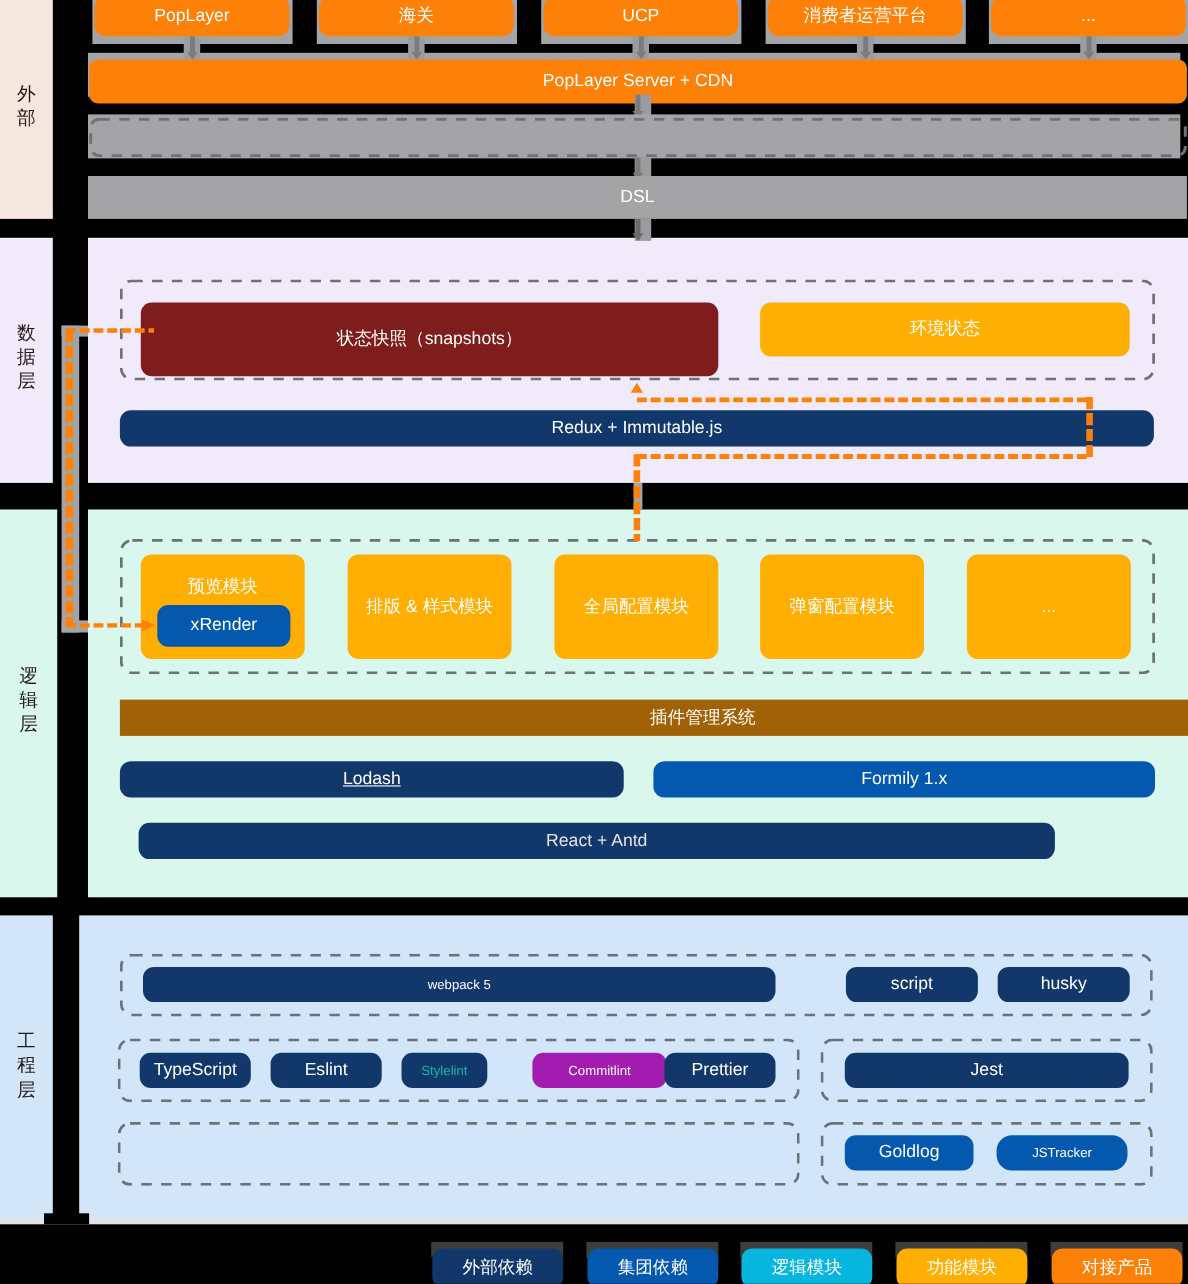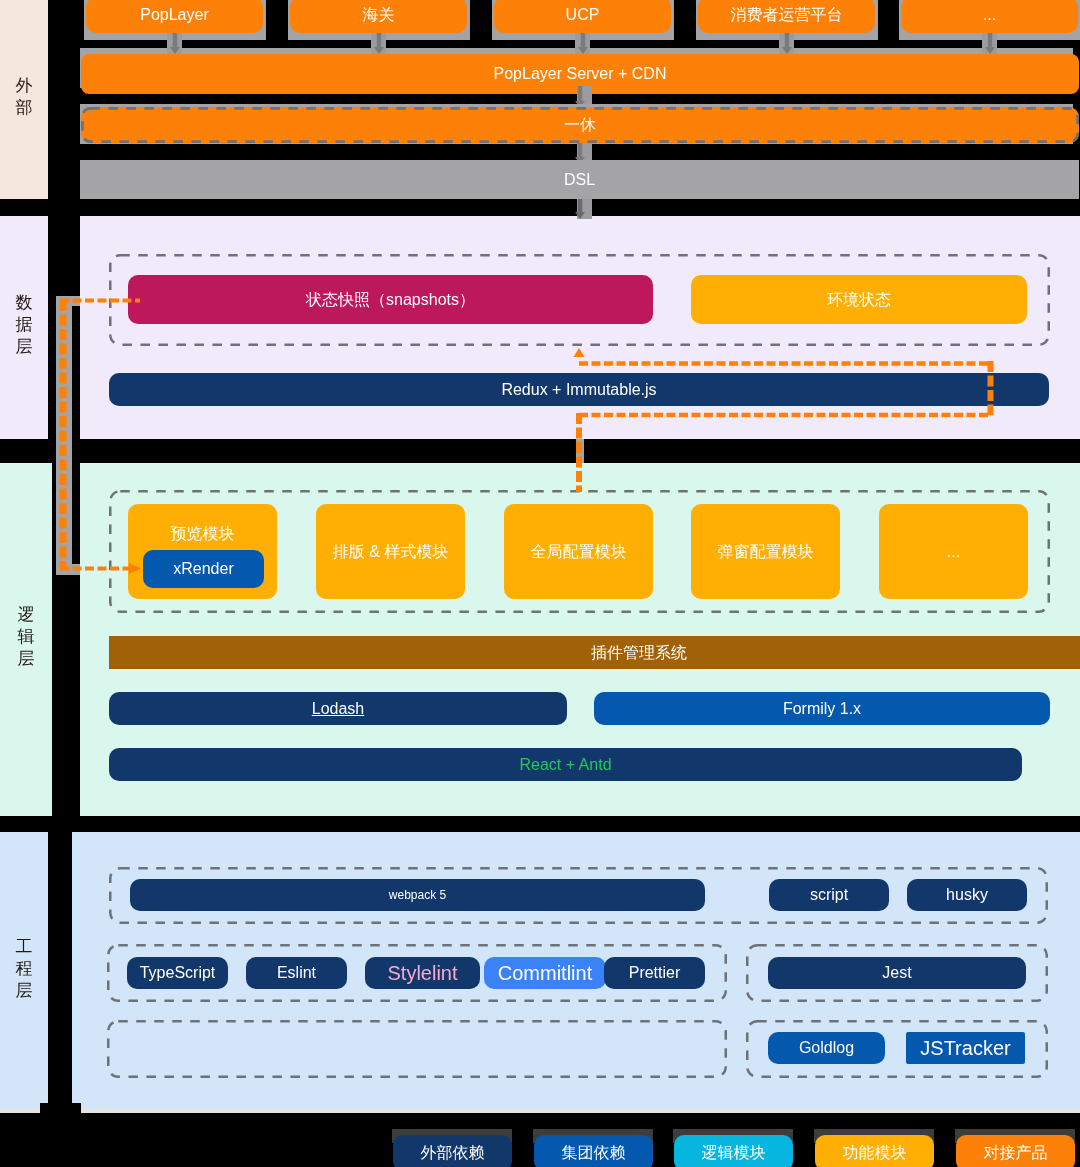--- a/index.html
+++ b/index.html
@@ -70,23 +70,20 @@
       </svg>
 <div style="position:absolute;left:982.0px;top:33px;width:15px;height:21px;background:#9c9c9e;"></div>
 <svg class="arw" style="left:982.5px;top:33px;" width="14" height="21" viewBox="0 0 14 21">
         <polygon points="4.75,0 9.25,0 9.25,14 12.0,14 7.0,21 2.0,14 4.75,14" fill="#7b7b7e"></polygon>
       </svg>
 <div style="position:absolute;left:576.5px;top:86px;width:15px;height:22px;background:#9c9c9e;"></div>
 <svg class="arw" style="left:573.0px;top:86px;" width="14" height="22" viewBox="0 0 14 22">
         <polygon points="4.75,0 9.25,0 9.25,15 12.0,15 7.0,22 2.0,15 4.75,15" fill="#7b7b7e"></polygon>
       </svg>
 <div style="position:absolute;left:80px;top:104px;width:993px;height:40px;background:#a4a4a6;"></div>
-<div class="pill" style="left:81px;top:107px;width:998px;height:36px;background:#fd8008;color:#fff;font-size:16px;border-radius:10px;">
-        <span>一休</span>
-      </div>
 <svg style="position:absolute;left:81px;top:107px;" width="998" height="36" viewBox="0 0 998 36">
         <rect x="1.4" y="1.4" width="995.2" height="33.2" rx="8" ry="8" fill="none" stroke="#6d7278" stroke-width="2.8" stroke-dasharray="9.5 8.5"></rect>
       </svg>
 <div style="position:absolute;left:576.5px;top:143px;width:15px;height:21px;background:#9c9c9e;"></div>
 <svg class="arw" style="left:573.0px;top:143px;" width="14" height="21" viewBox="0 0 14 21">
         <polygon points="4.75,0 9.25,0 9.25,14 12.0,14 7.0,21 2.0,14 4.75,14" fill="#7b7b7e"></polygon>
       </svg>
 <div class="pill" style="left:80px;top:160px;width:999px;height:39px;background:#a4a4a6;color:#fff;font-size:16px;border-radius:0px;">
         <span>DSL</span>
       </div>
@@ -96,21 +93,21 @@
         <b>
           <i style="font-style: normal;">数</i>
           <i style="font-style: normal;">据</i>
           <i style="font-style: normal;">层</i>
         </b>
       </div>
  <div class="panel" style="left:80px;right:0;background:#f1eafa;"></div>
 <svg style="position:absolute;left:109px;top:38px;" width="941" height="92" viewBox="0 0 941 92">
         <rect x="1.25" y="1.25" width="938.5" height="89.5" rx="10" ry="10" fill="none" stroke="#6d7278" stroke-width="2.5" stroke-dasharray="9.5 8.5"></rect>
       </svg>
-<div class="pill" style="left:128px;top:59px;width:525px;height:49px;background:#be185d;color:#fff;font-size:16px;border-radius:10px;">
+<div class="pill" style="left:128px;top:59px;width:525px;height:67px;background:#7f1d1d;color:#fff;font-size:16px;border-radius:10px;">
         <span>状态快照（snapshots）</span>
       </div>
 <div class="pill" style="left:691px;top:59px;width:336px;height:49px;background:#ffae03;color:#fff;font-size:16px;border-radius:10px;">
         <span>环境状态</span>
       </div>
 <div class="pill" style="left:109px;top:157px;width:940px;height:33px;background:#12386b;color:#fff;font-size:16px;border-radius:10px;">
         <span>Redux + Immutable.js</span>
       </div>
 </div>
 <div class="sec" style="top:463px;height:353px;background:#000;">
@@ -145,21 +142,21 @@
       </div>
 <div class="pill" style="left:109px;top:173px;width:1060px;height:33px;background:#a16207;color:#fff;font-size:16px;border-radius:0;">
         <span>插件管理系统</span>
       </div>
 <div class="pill" style="left:109px;top:229px;width:458px;height:33px;background:#12386b;color:#fff;font-size:16px;border-radius:10px;text-decoration:underline;">
         <span>Lodash</span>
       </div>
 <div class="pill" style="left:594px;top:229px;width:456px;height:33px;background:#0459ae;color:#fff;font-size:16px;border-radius:10px;">
         <span>Formily 1.x</span>
       </div>
-<div class="pill" style="left:109px;top:285px;width:913px;height:33px;background:#12386b;color:#22c55e;font-size:16px;border-radius:10px;">
+<div class="pill" style="left:126px;top:285px;width:833px;height:33px;background:#12386b;color:#e5e5e5;font-size:16px;border-radius:10px;">
         <span>React + Antd</span>
       </div>
 </div>
 <div class="sec" style="top:832px;height:280px;background:#000;">
  <div class="side" style="width:48px;background:#d3e6f9;">
         <b>
           <i style="font-style: normal;">工</i>
           <i style="font-style: normal;">程</i>
           <i style="font-style: normal;">层</i>
         </b>
@@ -179,45 +176,45 @@
       </div>
 <svg style="position:absolute;left:107px;top:112px;" width="620" height="58" viewBox="0 0 620 58">
         <rect x="1.25" y="1.25" width="617.5" height="55.5" rx="10" ry="10" fill="none" stroke="#6d7278" stroke-width="2.5" stroke-dasharray="9.5 8.5"></rect>
       </svg>
 <div class="pill" style="left:127px;top:125px;width:101px;height:32px;background:#12386b;color:#fff;font-size:16px;border-radius:10px;">
         <span>TypeScript</span>
       </div>
 <div class="pill" style="left:246px;top:125px;width:101px;height:32px;background:#12386b;color:#fff;font-size:16px;border-radius:10px;">
         <span>Eslint</span>
       </div>
-<div class="pill" style="left:365px;top:125px;width:115px;height:32px;background:#12386b;color:#f9a8d4;font-size:20px;border-radius:10px;">
+<div class="pill" style="left:365px;top:125px;width:78px;height:32px;background:#12386b;color:#14b8a6;font-size:12px;border-radius:10px;">
         <span>Stylelint</span>
       </div>
-<div class="pill" style="left:484px;top:125px;width:122px;height:32px;background:#3b82f6;color:#fff;font-size:20px;border-radius:10px;">
+<div class="pill" style="left:484px;top:125px;width:122px;height:32px;background:#a21caf;color:#fff;font-size:12px;border-radius:10px;">
         <span>Commitlint</span>
       </div>
 <div class="pill" style="left:604px;top:125px;width:101px;height:32px;background:#12386b;color:#fff;font-size:16px;border-radius:10px;text-align:center;">
         <span>Prettier</span>
       </div>
 <svg style="position:absolute;left:746px;top:112px;" width="302" height="58" viewBox="0 0 302 58">
         <rect x="1.25" y="1.25" width="299.5" height="55.5" rx="10" ry="10" fill="none" stroke="#6d7278" stroke-width="2.5" stroke-dasharray="9.5 8.5"></rect>
       </svg>
 <div class="pill" style="left:768px;top:125px;width:258px;height:32px;background:#12386b;color:#fff;font-size:16px;border-radius:10px;">
         <span>Jest</span>
       </div>
 <svg style="position:absolute;left:107px;top:188px;" width="620" height="58" viewBox="0 0 620 58">
         <rect x="1.25" y="1.25" width="617.5" height="55.5" rx="10" ry="10" fill="none" stroke="#6d7278" stroke-width="2.5" stroke-dasharray="9.5 8.5"></rect>
       </svg>
 <svg style="position:absolute;left:746px;top:188px;" width="302" height="58" viewBox="0 0 302 58">
         <rect x="1.25" y="1.25" width="299.5" height="55.5" rx="10" ry="10" fill="none" stroke="#6d7278" stroke-width="2.5" stroke-dasharray="9.5 8.5"></rect>
       </svg>
 <div class="pill" style="left:768px;top:200px;width:117px;height:32px;background:#0459ae;color:#fff;font-size:16px;border-radius:10px;">
         <span>Goldlog</span>
       </div>
-<div class="pill" style="left:906px;top:200px;width:119px;height:32px;background:#0459ae;color:#fff;font-size:20px;border-radius:2px;">
+<div class="pill" style="left:906px;top:200px;width:119px;height:32px;background:#0459ae;color:#fff;font-size:12px;border-radius:14px;">
         <span>JSTracker</span>
       </div>
 </div>
 <div style="position:absolute;left:576.5px;top:199px;width:15px;height:20px;background:#9c9c9e;"></div>
 <svg class="arw" style="left:573.0px;top:199px;" width="14" height="20" viewBox="0 0 14 20">
       <polygon points="4.75,0 9.25,0 9.25,13 12.0,13 7.0,20 2.0,13 4.75,13" fill="#6a6a6c"></polygon>
     </svg>
 <div style="position:absolute;left:0;top:0;width:1080px;height:1167px;pointer-events:none;">
 <div style="position:absolute;left:56px;top:296px;width:16px;height:279px;background:#a4a4a6;"></div>
 <div style="position:absolute;left:56px;top:296px;width:24px;height:10px;background:#a4a4a6;"></div>

